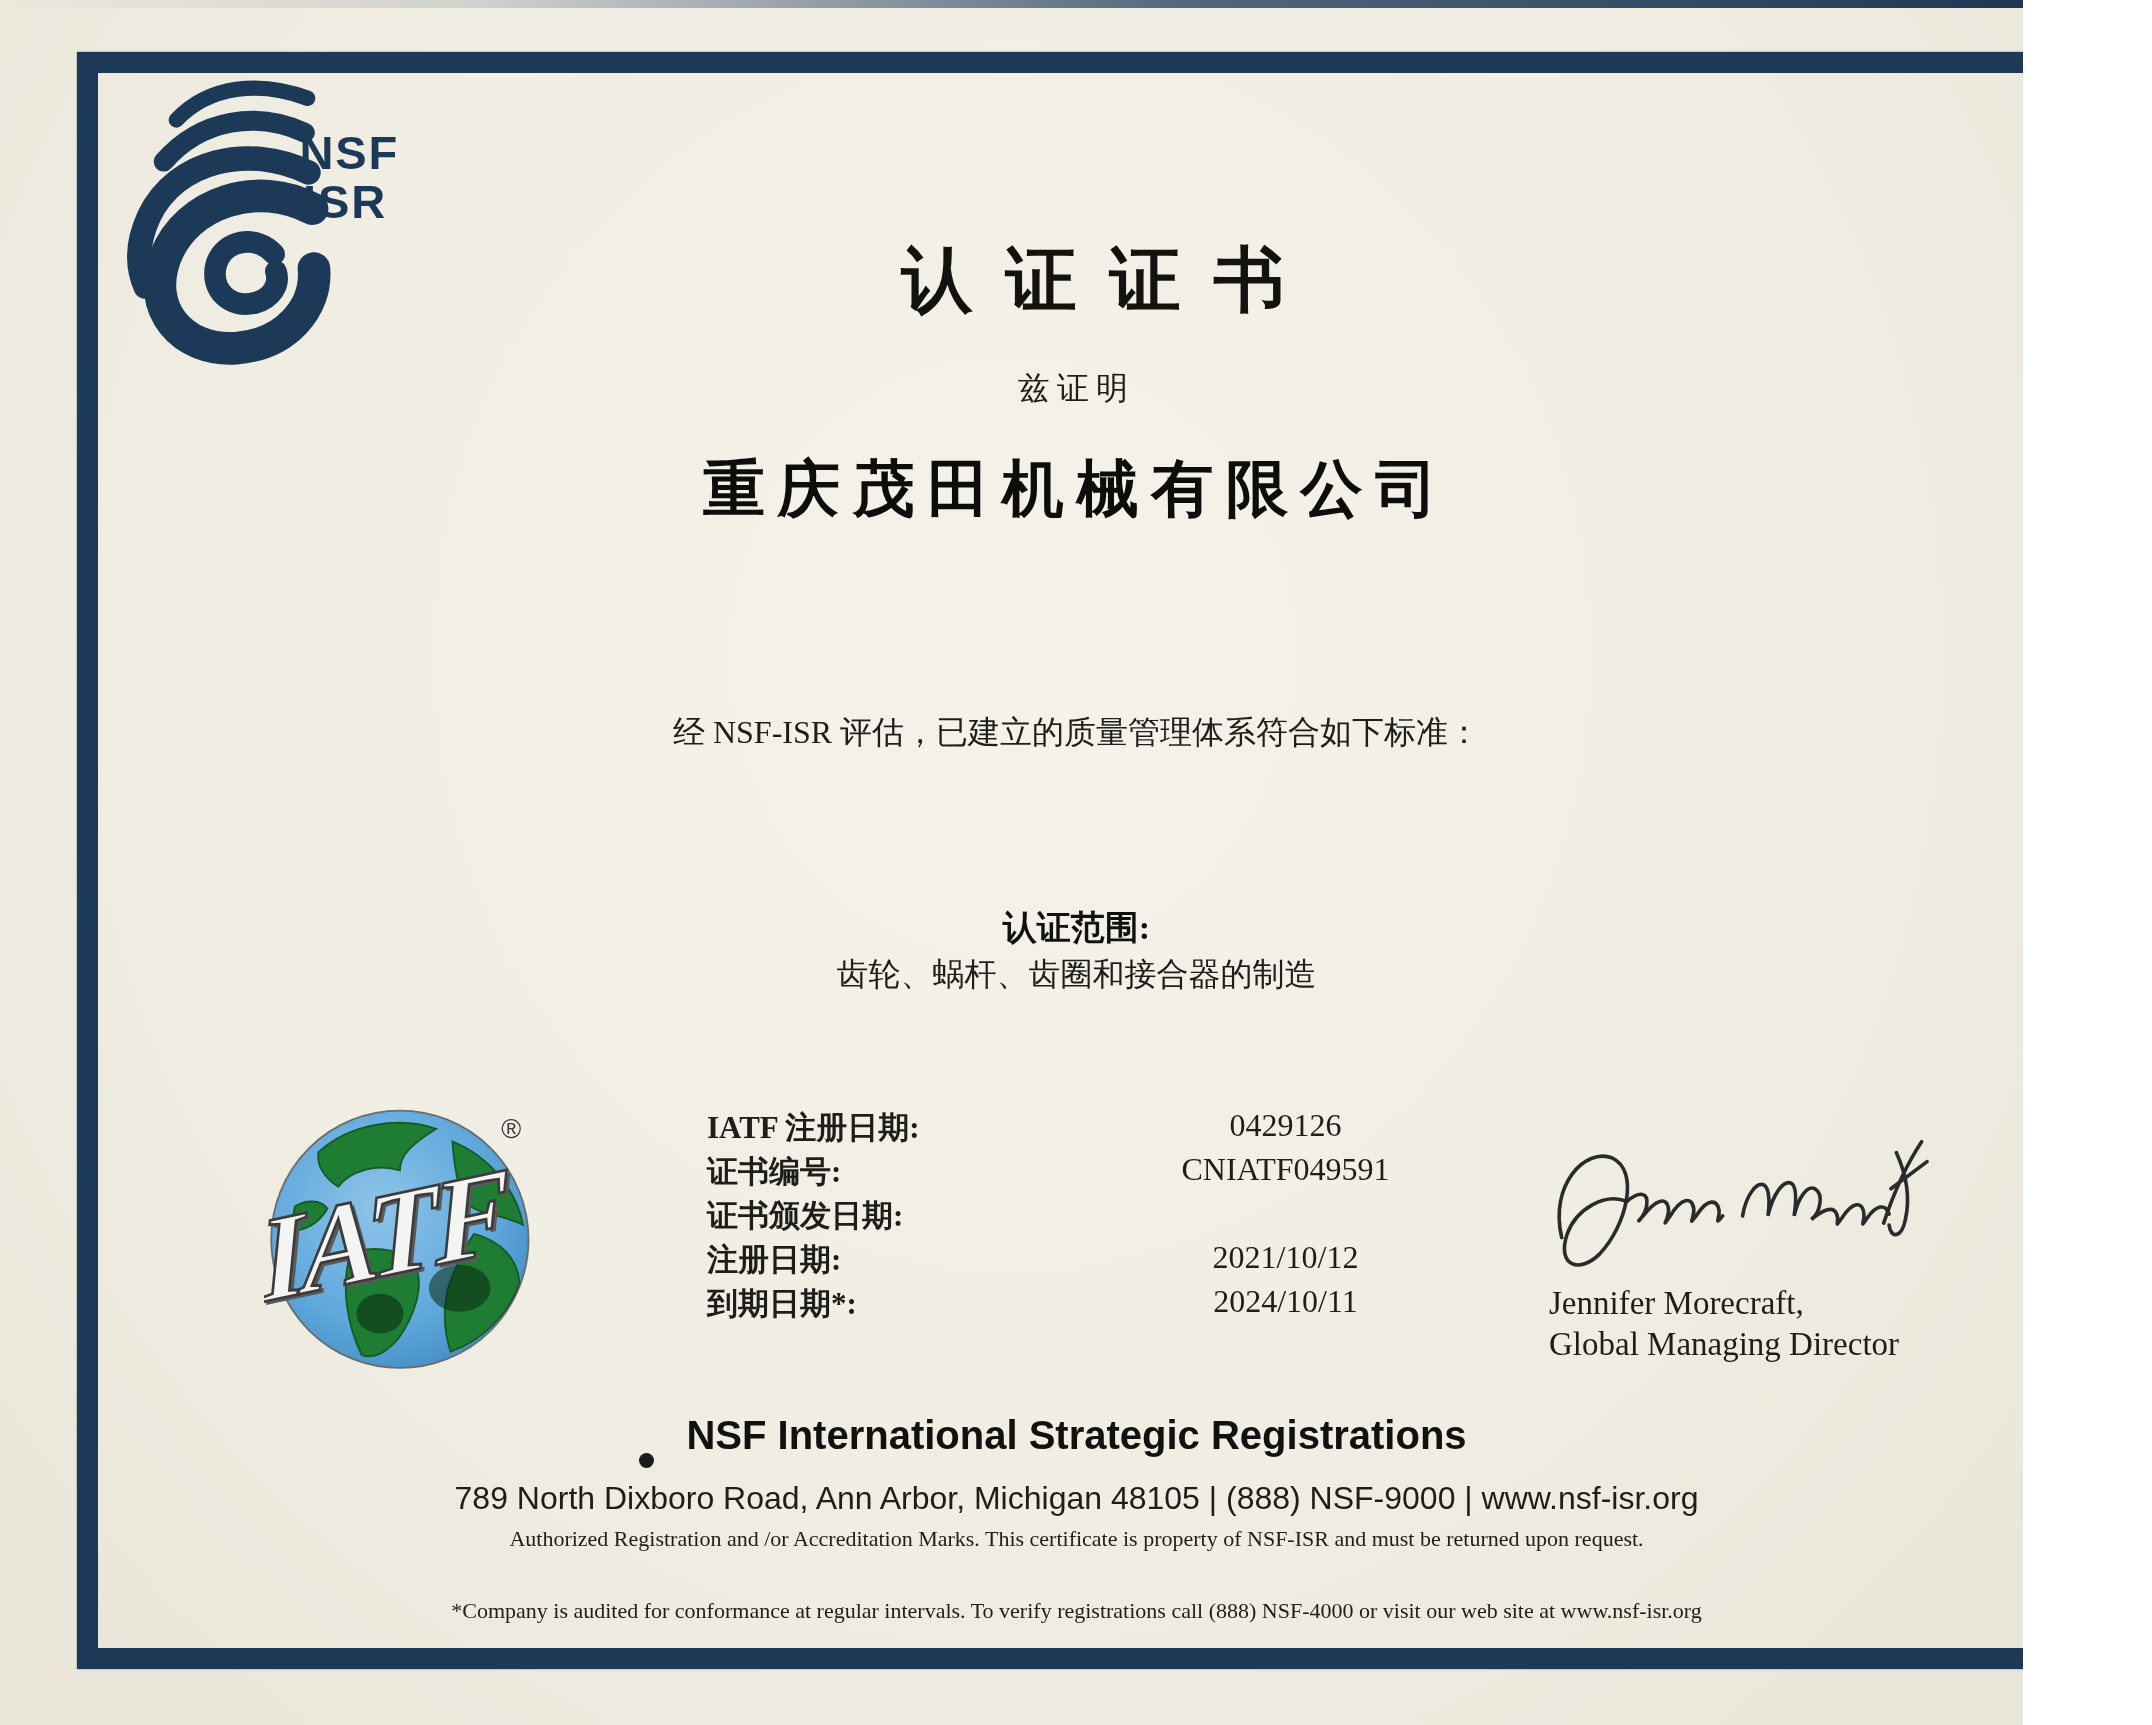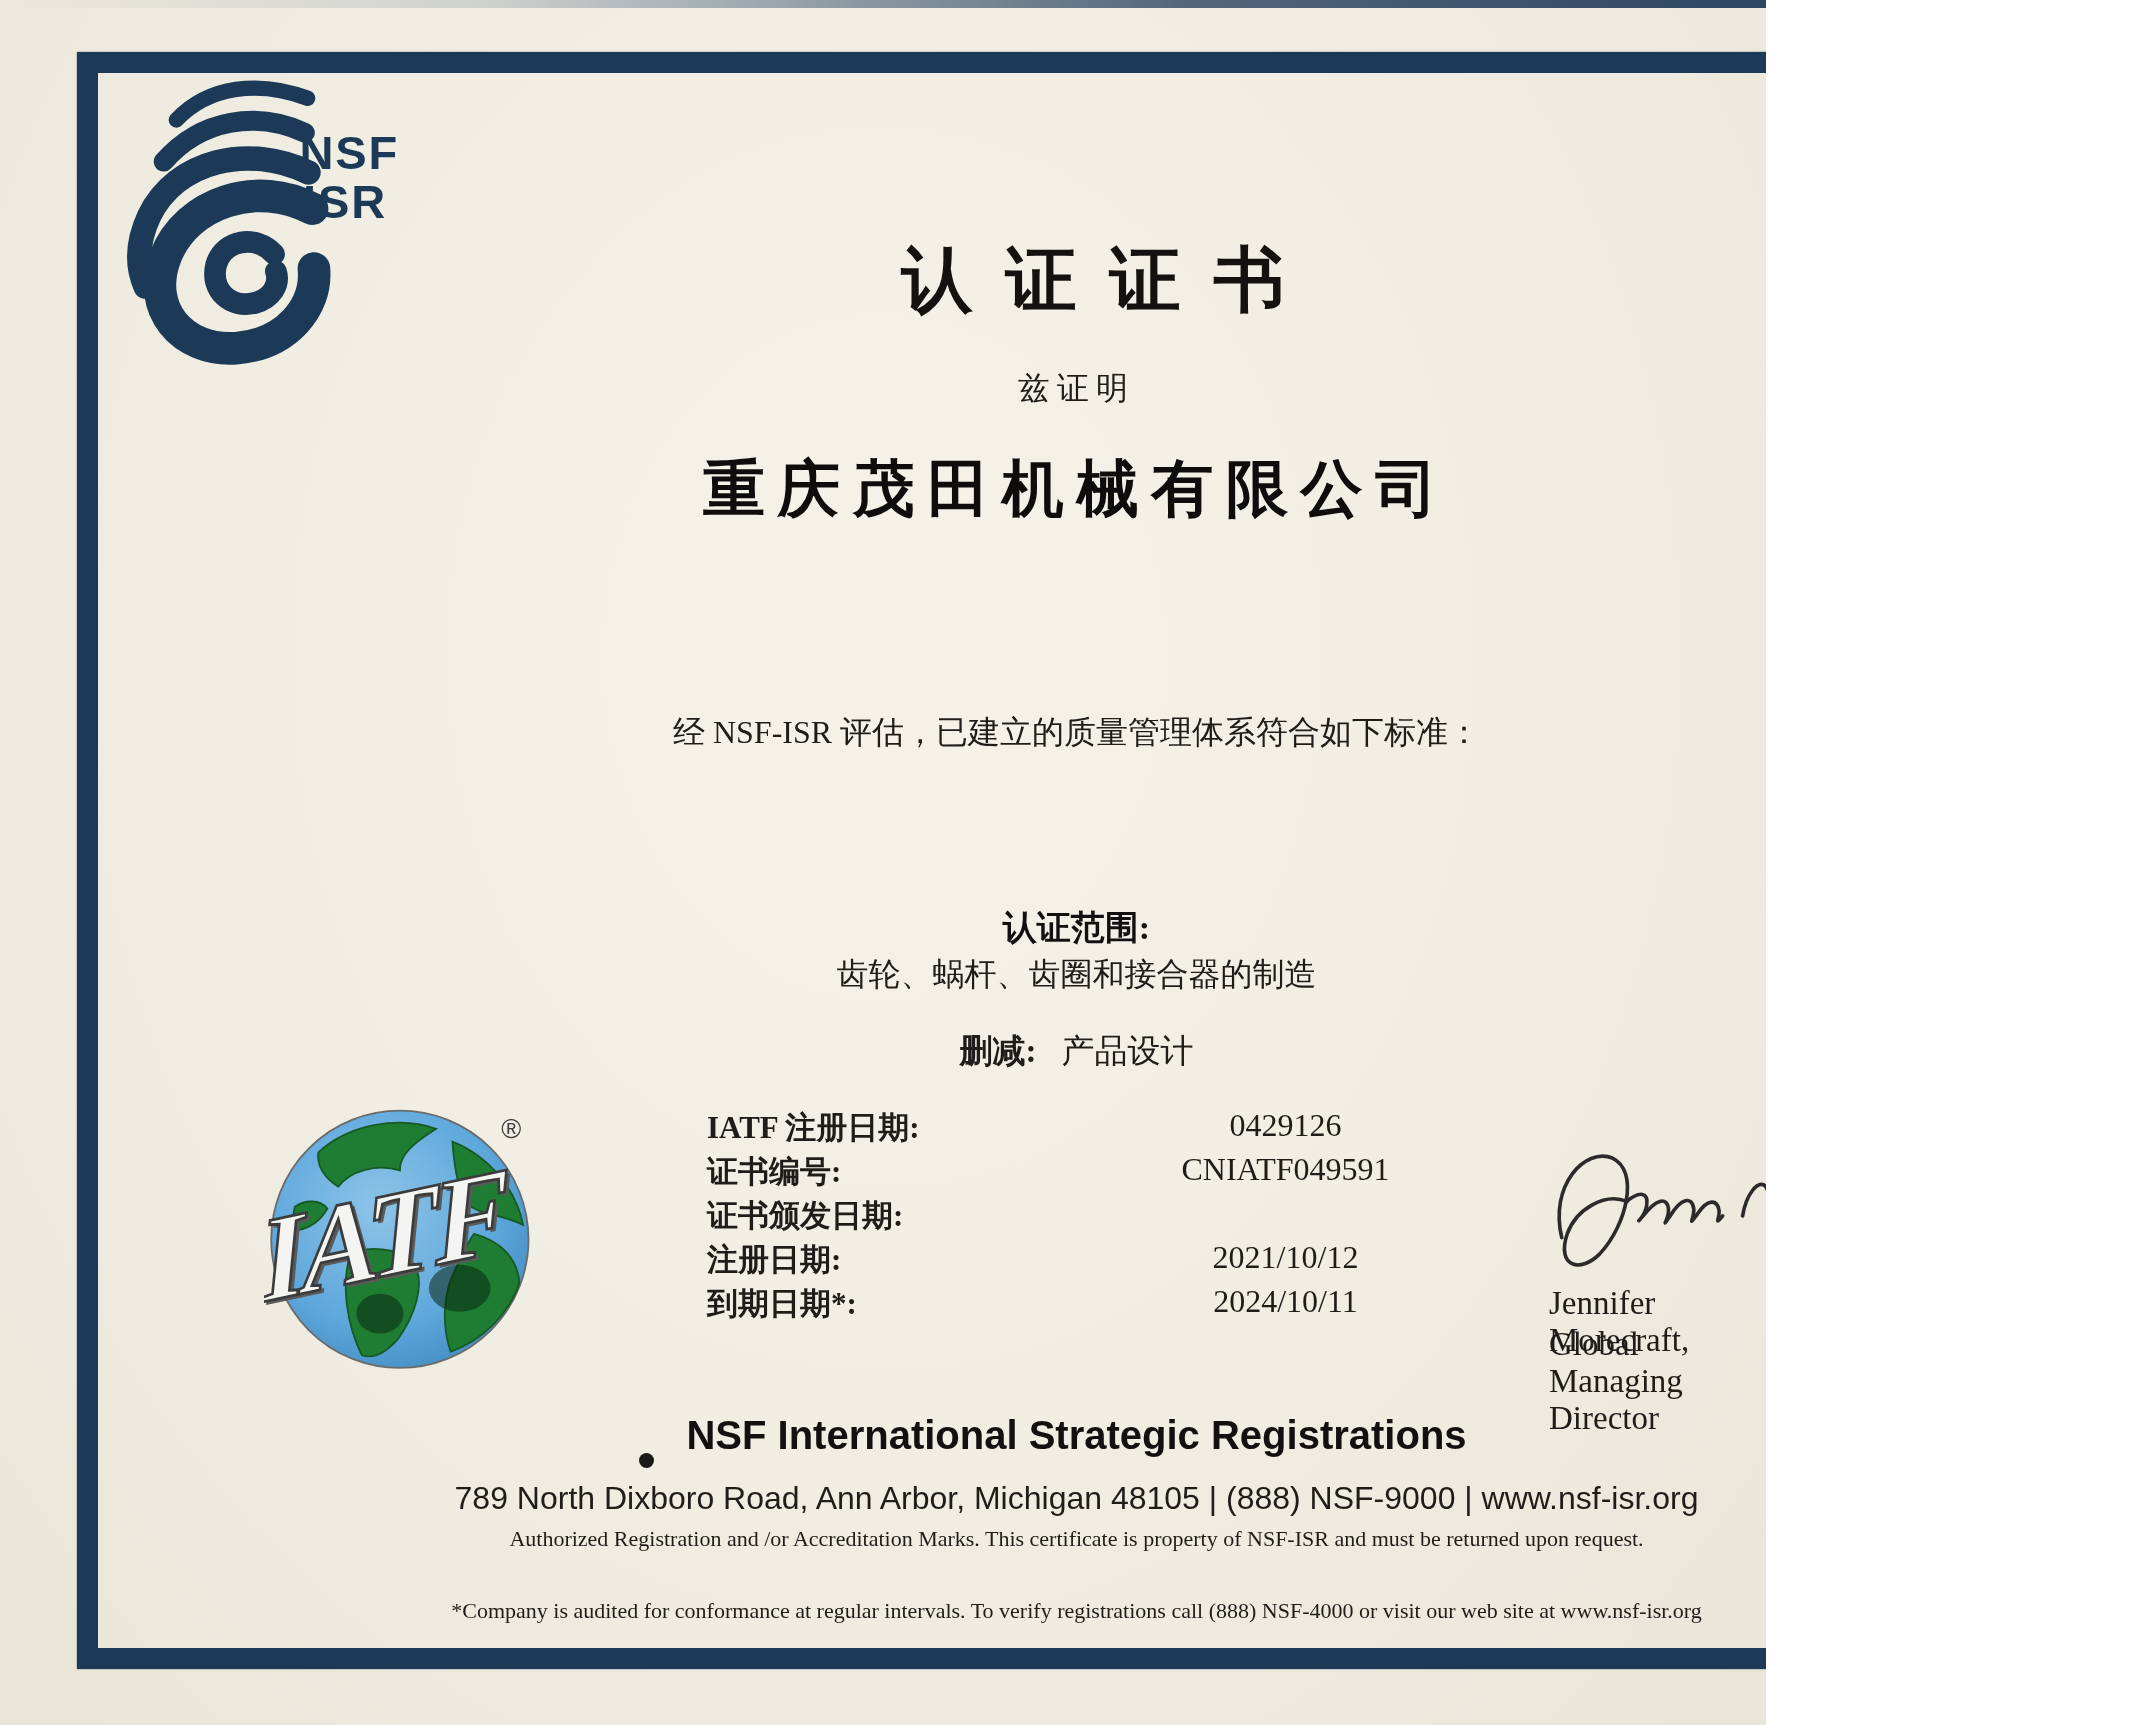--- a/index.html
+++ b/index.html
@@ -1,18 +1,18 @@
 <!DOCTYPE html>
 <html style="font-size:14.5px"><head>
 <meta charset="utf-8">
 <style>
   html, body { margin: 0; padding: 0; }
   .page {
     position: relative;
-    width: 1766px;
+    width: 2023px;
     height: 1726px;
     background: radial-gradient(ellipse at 50% 38%, #f5f2ea 0%, #f0ede3 55%, #e9e5d8 100%);
     overflow: hidden;
     font-family: "Liberation Serif", serif;
     color: #1f1d1a;
   }
   .top-edge {
     position: absolute; left: 0; top: 0; width: 2153px; height: 8.1px;
     background: linear-gradient(to right, rgba(27,58,89,0) 0%, rgba(27,58,89,0.15) 22%, rgba(27,58,89,0.75) 55%, #16314e 100%);
   }
@@ -85,23 +85,20 @@
 
   <div class="abs center-line title">认证证书</div>
   <div class="abs center-line certify">兹证明</div>
 
   <div class="abs center-line company">重庆茂田机械有限公司</div>
 
   <div class="abs center-line intro">经 NSF-ISR 评估，已建立的质量管理体系符合如下标准：</div>
 
   <div class="abs center-line scope-heading">认证范围:</div>
   <div class="abs center-line scope-desc">齿轮、蜗杆、齿圈和接合器的制造</div>
-  <div class="abs center-line exclusion">
-    <b>删减:</b><span>产品设计</span>
-  </div>
 
   <div class="abs iatf-logo-box">
     <svg width="279" height="279" viewBox="0 0 308 308">
       <defs>
         <radialGradient id="ocean" cx="42%" cy="38%" r="75%">
           <stop offset="0%" stop-color="#8ec4e8"></stop>
           <stop offset="60%" stop-color="#5fa8dc"></stop>
           <stop offset="100%" stop-color="#3c85bd"></stop>
         </radialGradient>
       </defs>

